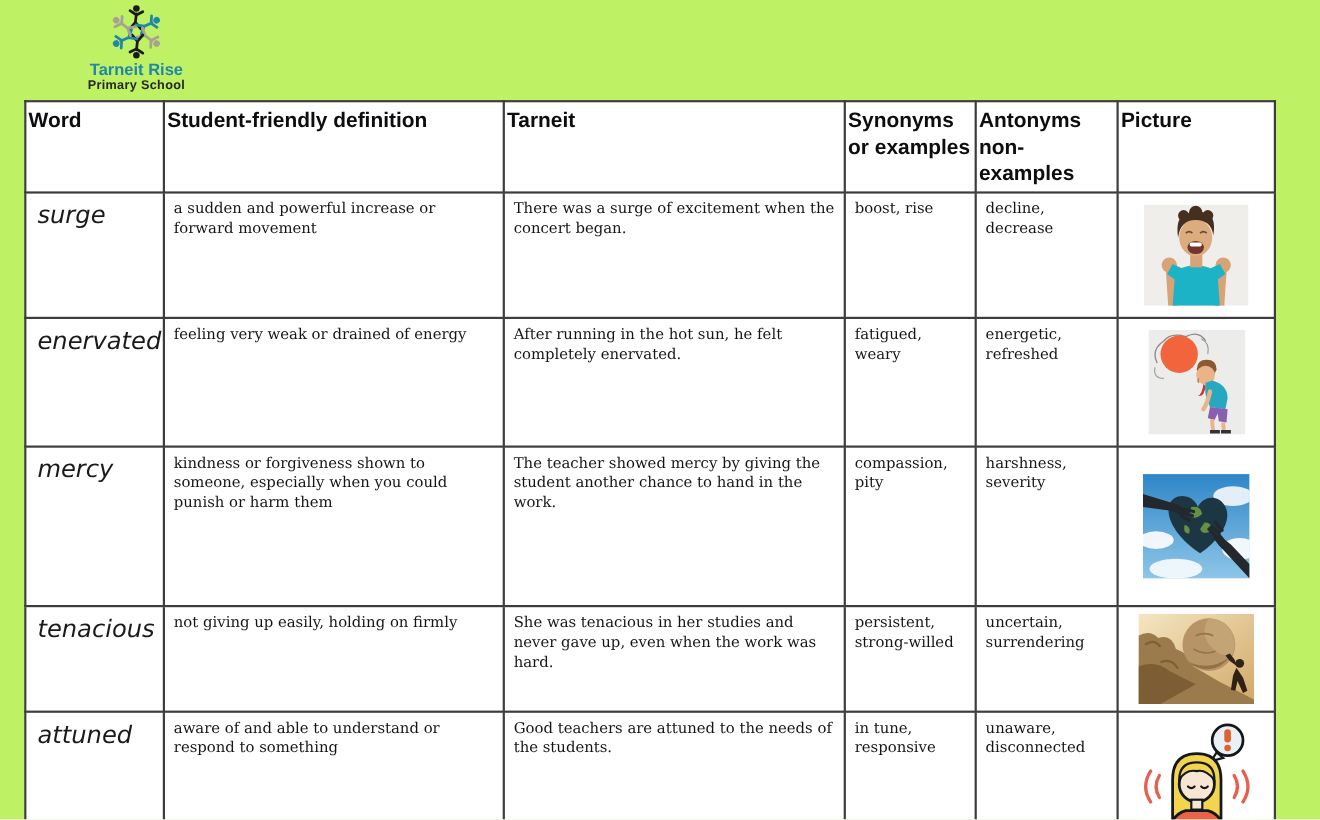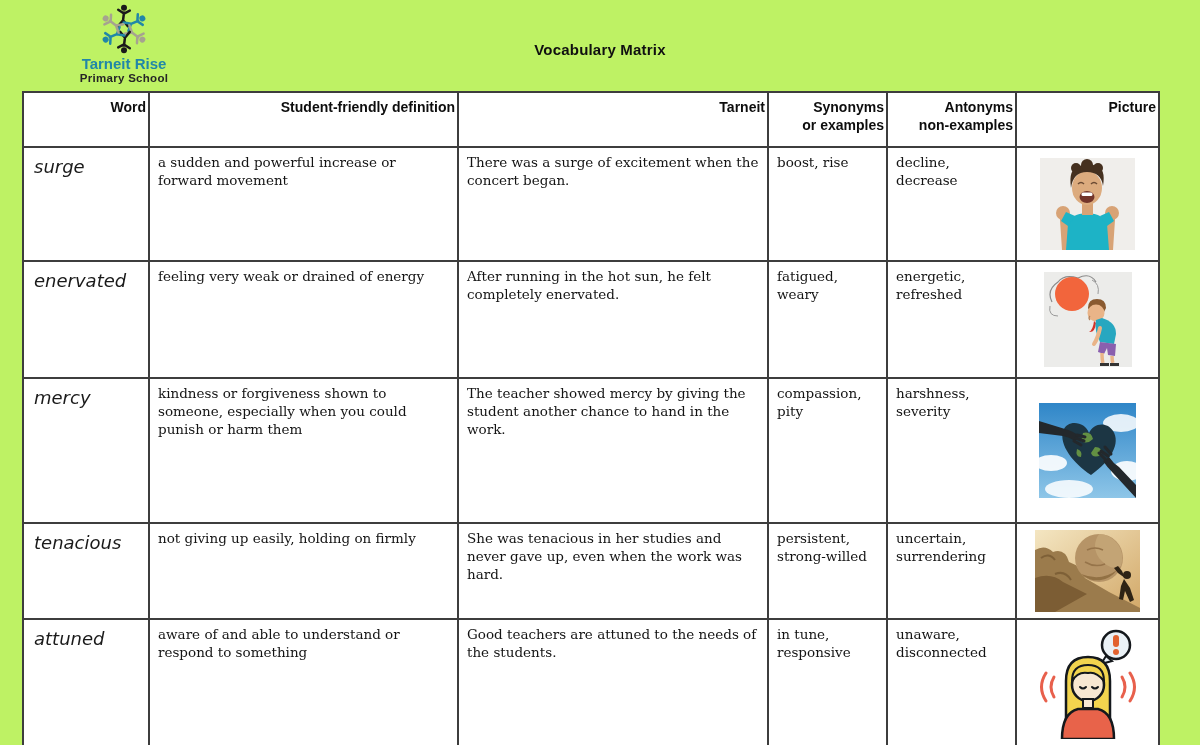--- a/index.html
+++ b/index.html
@@ -14,25 +14,25 @@
   .logo-sub  { color:#262626; font-weight:bold; font-size:11.5px; line-height:1.15; letter-spacing:.3px; }
 
   
   .doc-title { position:absolute; top:41px; left:0; width:100%; text-align:center;
                font-size:15px; font-weight:bold; color:#101010; letter-spacing:.2px; }
 
   
   table.matrix { position:absolute; left:22px; top:91px; width:1136px;
                  border-collapse:collapse; table-layout:fixed; background:#fff; }
   .matrix th, .matrix td { border:2px solid #3d3d3d; vertical-align:top; overflow:hidden; }
-  .matrix th { font-size:14px; font-weight:bold; text-align:right;
-               padding:5px 2px 12px; line-height:1.3; color:#0d0d0d; }
+  .matrix th { font-size:19px; font-weight:bold; text-align:left;
+               padding:5px 2px 2px; line-height:1.3; color:#0d0d0d; }
   .matrix th .sub { display:block; font-weight:bold; }
   td.word-cell { font-family:"DejaVu Sans", sans-serif; font-style:italic;
-                 font-size:18px; padding:8px 6px 4px 10px; color:#1a1a1a; }
+                 font-size:22px; padding:8px 6px 4px 10px; color:#1a1a1a; }
   td.text-cell { font-family:"DejaVu Serif", serif; font-size:13.5px;
                  line-height:1.32; padding:6px 8px; color:#141414; }
   td.pic-cell { vertical-align:middle; text-align:center; padding:4px; }
   td.pic-cell svg { display:inline-block; vertical-align:middle; }
 </style>
 </head>
 <body>
 
 <div class="page">
 
@@ -62,21 +62,20 @@
         <g transform="rotate(300 28 28)" stroke="#a6a390">
           <circle cx="28" cy="6" r="3.1" fill="#a6a390" stroke="none"></circle>
           <path d="M28,12 L22,8 M28,12 L34,9 M28,11 L27,19 M27,19 L22,25 M27,19 L32,25"></path>
         </g>
       </g>
     </svg>
     <div class="logo-name">Tarneit Rise</div>
     <div class="logo-sub">Primary School</div>
   </div>
 
-  <div class="doc-title">Vocabulary Matrix</div>
 
   <table class="matrix">
     <colgroup>
       <col style="width:126px">
         <col style="width:309px">
         <col style="width:310px">
       <col style="width:119px">
         <col style="width:129px">
         <col style="width:143px">
     </colgroup>

